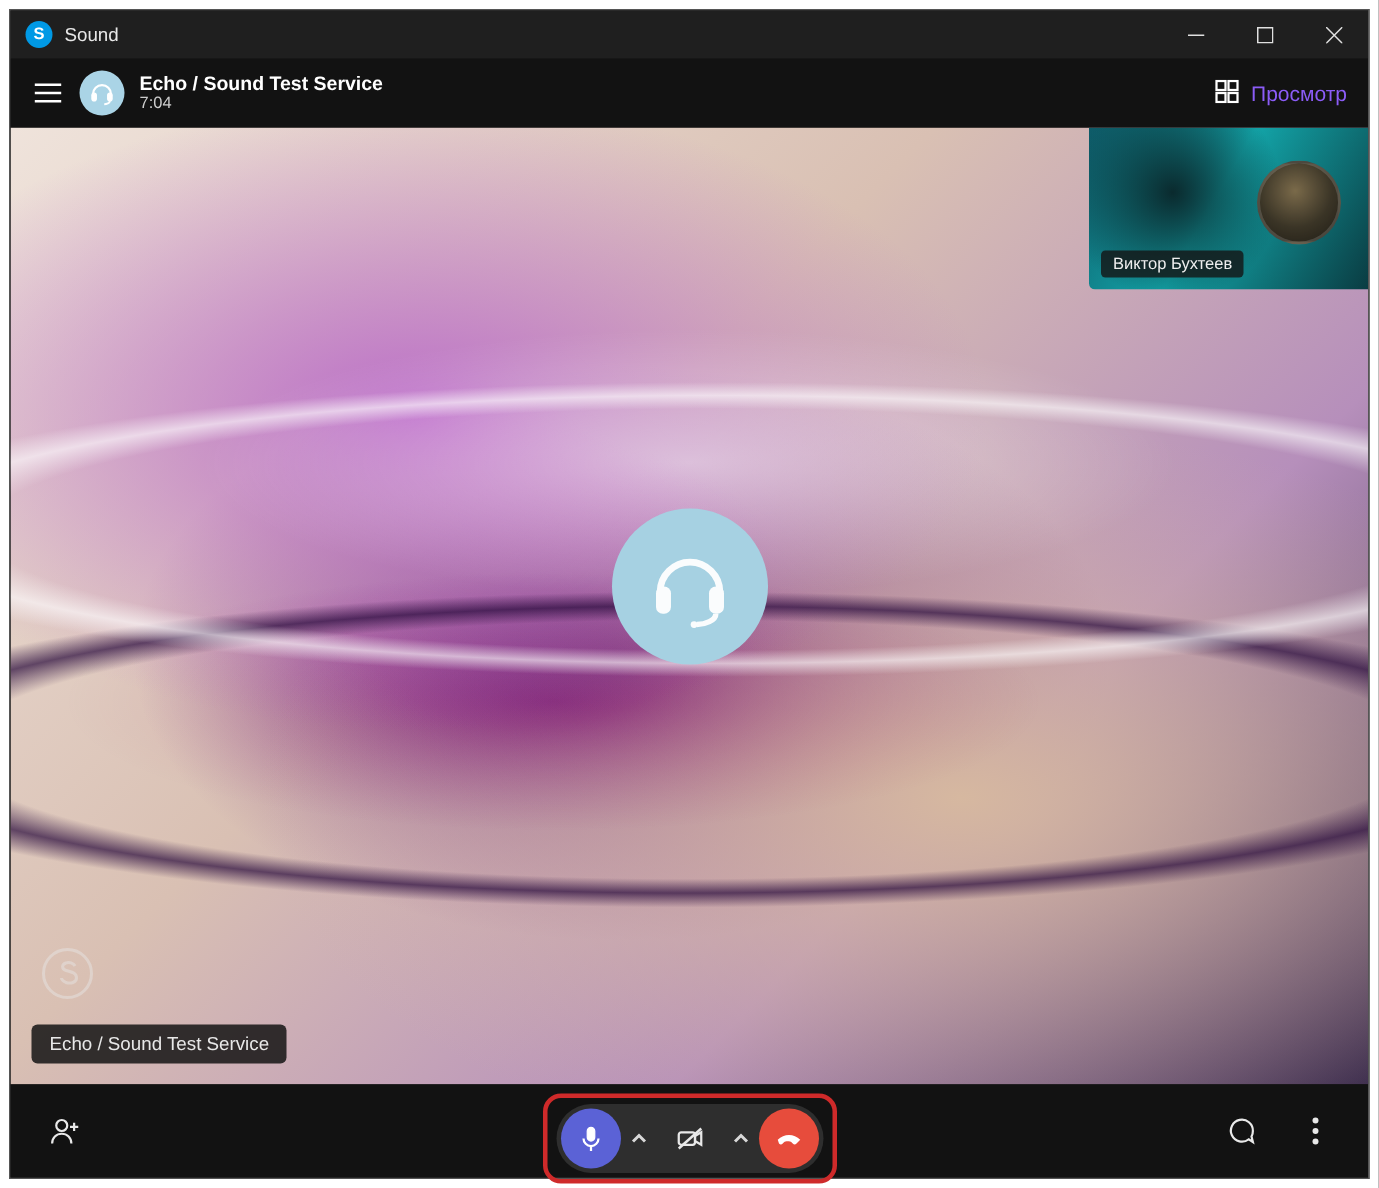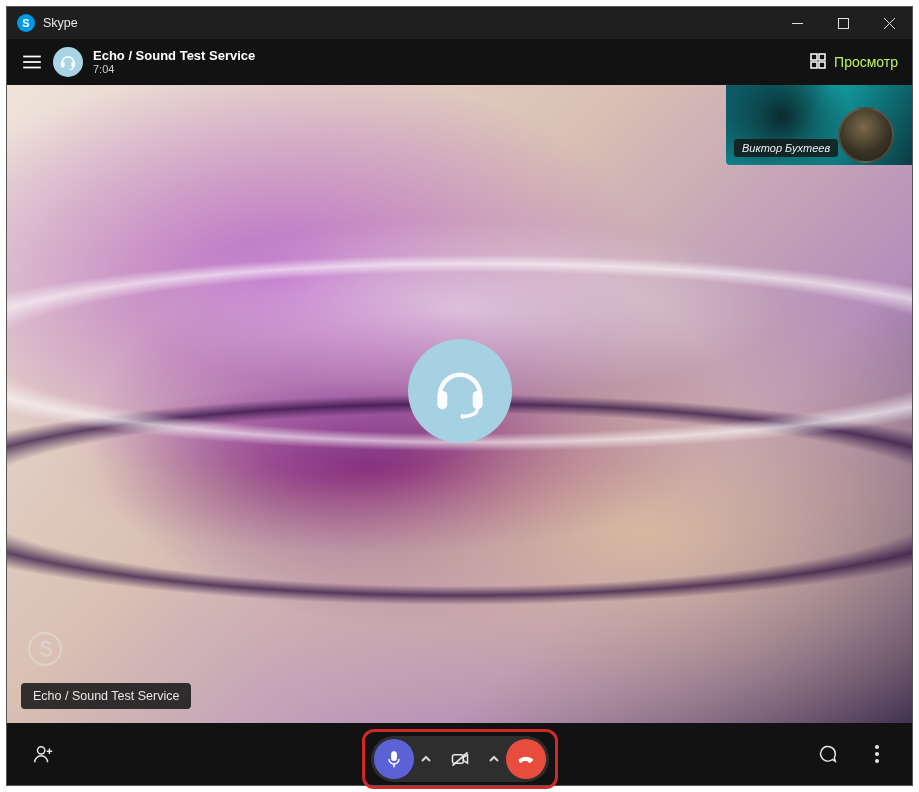--- a/index.html
+++ b/index.html
@@ -65,21 +65,21 @@
     background: #aad4e6;
     display: flex; align-items: center; justify-content: center;
   }
   .contact-avatar-sm svg { width: 18px; height: 18px; stroke: #fff; fill:#fff; }
   .contact-info { line-height: 1.1; }
   .contact-name { font-size: 13px; font-weight: 600; }
   .call-time { font-size: 11px; color: #ccc; }
   .callheader .spacer { flex:1; }
   .view-toggle {
     display:flex; align-items:center; gap:8px; cursor:pointer;
-    color:#bef264; font-size:14px;
+    color:#8b5cf6; font-size:14px;
   }
   .view-toggle svg { width:16px; height:16px; stroke:#fff; fill:none; stroke-width:1.5;}
   
   
   .videoarea {
     position: relative;
     flex: 1;
     background: #000;
     overflow: hidden;
   }
@@ -129,27 +129,26 @@
     background: rgba(20,20,20,0.85);
     color:#e8e8e8;
     font-size:12.5px;
     padding:6px 12px;
     border-radius:4px;
   }
 
   
   .pip {
     position:absolute; right:0; top:0;
-    width:186px; height:80px;
+    width:186px; height:108px;
     background:
       radial-gradient(circle at 30% 40%, #0a2a2e 0%, transparent 50%),
       linear-gradient(120deg,#0e5d6b 0%, #13a4a8 45%, #0a3c42 100%);
     border-bottom-left-radius:4px;
     overflow:hidden;
-    font-style:italic;
   }
   .pip-avatar{
     position:absolute; right:18px; top:22px;
     width:56px; height:56px; border-radius:50%;
     background:
       radial-gradient(circle at 45% 35%, #7a6a4a 0%, #3a3426 55%, #1e1c14 100%);
     border:2px solid rgba(255,255,255,0.15);
   }
   .pip-name {
     position:absolute; left:8px; bottom:8px;
@@ -215,21 +214,21 @@
   }
   .chevron svg{width:12px;height:12px;stroke:#d8d8d8;fill:none;stroke-width:2;}
 </style>
 </head>
 <body>
 
 <div class="window">
 
   <div class="titlebar">
     <div class="app-icon">S</div>
-    <div class="title">Skype</div>
+    <div class="title">Sound</div>
     <div class="spacer"></div>
     <div class="winbtn">
       <svg viewBox="0 0 11 11">
           <line x1="0" y1="5.5" x2="11" y2="5.5"></line>
         </svg>
     </div>
     <div class="winbtn">
       <svg viewBox="0 0 11 11">
           <rect x="0.5" y="0.5" width="10" height="10"></rect>
         </svg>

